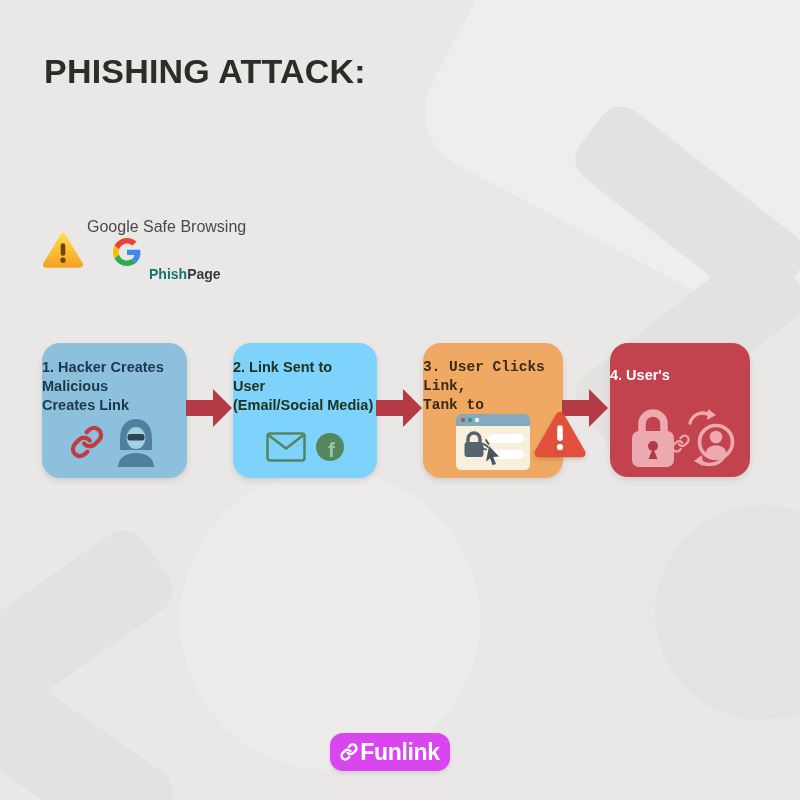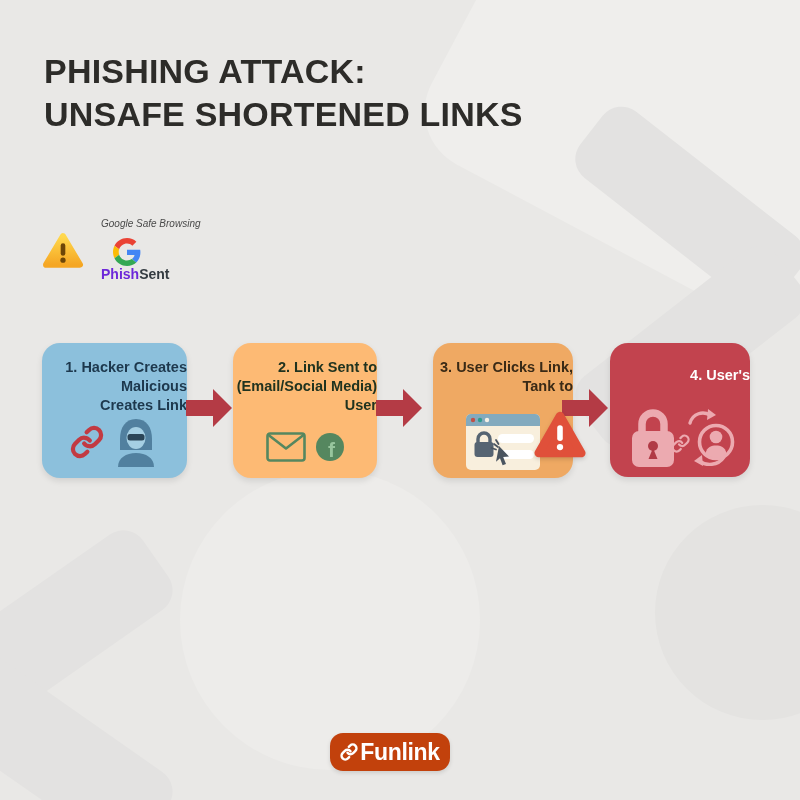--- a/index.html
+++ b/index.html
@@ -20,34 +20,34 @@
   .bgs-blob { left:655px; top:505px; width:215px; height:215px; background:#e4e3e1; border-radius:50%; }
 
   .layer { position:absolute; inset:0; z-index:1; }
 
   
   .title { position:absolute; left:44px; top:50px; font-size:34px; font-weight:700; color:#2d2c29; line-height:43px; letter-spacing:0.2px; }
   .title span { display:block; }
 
   
   .verify { position:absolute; left:40px; top:218px; width:180px; }
-  .google-label { position:absolute; left:61px; top:0; font-size:10px; color:#4a4a4a; white-space:nowrap;font-style:italic; }
+  .google-label { position:absolute; left:47px; top:0; font-size:16px; color:#4a4a4a; white-space:nowrap; }
   .warn-emoji { position:absolute; left:2px; top:14px; width:42px; height:38px; }
   .google-g { position:absolute; left:73px; top:20px; width:28px; height:28px; }
   .phishtank { position:absolute; left:61px; top:48px; font-size:14px; font-weight:700; white-space:nowrap; }
 
   
   .step-card {
     position:absolute; top:343px; height:135px; border-radius:18px;
-    text-align:right; font-weight:700; font-size:14.5px; line-height:19px;
+    text-align:left; font-weight:700; font-size:14.5px; line-height:19px;
     box-shadow:0 3px 6px rgba(0,0,0,0.10);
   }
   .card1 { left:42px;  width:145px; }
   .card2 { left:233px; width:144px; }
-  .card3 { left:433px; width:140px; }
+  .card3 { left:423px; width:140px;font-family:Liberation Mono, monospace; }
   .card4 { left:610px; width:140px; height:134px; }
   .card-text { margin-top:15px; }
   .card4 .card-text { margin-top:23px; }
   .card-text span { display:block; }
   .card-icons { position:absolute; left:0; right:0; display:flex; justify-content:center; align-items:center; gap:9px; }
   .card1 .card-icons { bottom:11px; }
   .card2 .card-icons { bottom:16px; }
   .card3 .card-icons { bottom:7px; }
   .card4 .card-icons { bottom:6px; }
 
@@ -78,21 +78,20 @@
   <div class="bgs bgs-bar bgs-r1"></div>
   <div class="bgs bgs-bar bgs-r2"></div>
   <div class="bgs bgs-bar bgs-bl1"></div>
   <div class="bgs bgs-bar bgs-bl2"></div>
   <div class="bgs bgs-blob"></div>
 
   <div class="layer">
 
     <h1 class="title">
       <span>PHISHING ATTACK:</span>
-      <span>UNSAFE SHORTENED LINKS</span>
     </h1>
 
     <div class="verify">
       <div class="google-label">Google Safe Browsing</div>
       <svg class="warn-emoji" viewBox="0 0 40 36">
         <defs>
           <linearGradient id="wg" x1="0" y1="0" x2="0" y2="1">
             <stop offset="0" stop-color="#ffd84d"></stop>
               <stop offset="1" stop-color="#f5a623"></stop>
           </linearGradient>
@@ -101,21 +100,21 @@
         <rect x="17.8" y="10.5" width="4.4" height="12" rx="2.2" fill="#6d4607"></rect>
         <circle cx="20" cy="26.8" r="2.5" fill="#6d4607"></circle>
       </svg>
       <svg class="google-g" viewBox="0 0 48 48">
         <path fill="#EA4335" d="M24 9.5c3.54 0 6.71 1.22 9.21 3.6l6.85-6.85C35.9 2.38 30.47 0 24 0 14.62 0 6.51 5.38 2.56 13.22l7.98 6.19C12.43 13.72 17.74 9.5 24 9.5z"></path>
         <path fill="#4285F4" d="M46.98 24.55c0-1.57-.15-3.09-.38-4.55H24v9.02h12.94c-.58 2.96-2.26 5.48-4.78 7.18l7.73 6c4.51-4.18 7.09-10.36 7.09-17.65z"></path>
         <path fill="#FBBC05" d="M10.53 28.59c-.48-1.45-.76-2.99-.76-4.59s.27-3.14.76-4.59l-7.98-6.19C.92 16.46 0 20.12 0 24c0 3.88.92 7.54 2.56 10.78l7.97-6.19z"></path>
         <path fill="#34A853" d="M24 48c6.48 0 11.93-2.13 15.89-5.81l-7.73-6c-2.15 1.45-4.92 2.3-8.16 2.3-6.26 0-11.57-4.22-13.47-9.91l-7.98 6.19C6.51 42.62 14.62 48 24 48z"></path>
       </svg>
       <div class="phishtank">
-        <span style="color: #6d28d9;">Phish</span><span style="color: rgb(52, 59, 65);">Sent</span>
+        <span style="color: #0f766e; margin-left: 48px;">Phish</span><span style="color: rgb(52, 59, 65);">Page</span>
       </div>
     </div>
 
     <div class="step-card card1" style="background-color: rgb(140, 192, 220); color: rgb(29, 56, 77);">
       <div class="card-text">
         <span>1. Hacker Creates</span>
         <span>Malicious</span>
         <span>Creates Link</span>
       </div>
       <div class="card-icons">
@@ -132,25 +131,25 @@
           <path d="M4 50 C4 41 12 36 22 36 C32 36 40 41 40 50 Z" fill="#51809f"></path>
         </svg>
       </div>
     </div>
 
     <div class="flow-arrow fa1">
       <div class="shaft" style="background-color: rgb(180, 59, 69);"></div>
       <div class="head" style="border-left-color: rgb(180, 59, 69);"></div>
     </div>
 
-    <div class="step-card card2" style="background-color: #fdba74; color: rgb(32, 51, 31);">
+    <div class="step-card card2" style="background-color: #7dd3fc; color: rgb(32, 51, 31);">
       <div class="card-text">
         <span>2. Link Sent to</span>
+        <span>User</span>
         <span>(Email/Social Media)</span>
-        <span>User</span>
       </div>
       <div class="card-icons">
         <svg width="40" height="30" viewBox="0 0 40 30">
           <rect x="1.5" y="1.5" width="37" height="27" rx="2.5" fill="none" stroke="#55875f" stroke-width="2.6"></rect>
           <path d="M2.5 3 L20 16.5 L37.5 3" fill="none" stroke="#55875f" stroke-width="2.6" stroke-linejoin="round"></path>
         </svg>
         <svg width="30" height="30" viewBox="0 0 30 30">
           <circle cx="15" cy="15" r="14" fill="#55875f"></circle>
           <text x="16.5" y="24.5" text-anchor="middle" font-size="21" font-weight="bold" fill="#97c59d" font-family="'Liberation Sans',sans-serif">f</text>
         </svg>
@@ -223,21 +222,21 @@
           <path d="M78 50 L70 56 L79 61 Z" fill="#ecaab0"></path>
           <g>
             <circle cx="92" cy="37" r="16.5" fill="none" stroke="#ecaab0" stroke-width="3.6"></circle>
             <circle cx="92" cy="32" r="6.3" fill="#ecaab0"></circle>
             <path d="M81.5 48.5 C83 41.5 87.5 40.5 92 40.5 C96.5 40.5 101 41.5 102.5 48.5 C99.5 51.5 95.5 52.8 92 52.8 C88.5 52.8 84.5 51.5 81.5 48.5 Z" fill="#ecaab0"></path>
           </g>
         </svg>
       </div>
     </div>
 
-    <div class="brand-pill" style="background-color: #c2410c;">
+    <div class="brand-pill" style="background-color: #d946ef;">
       <svg width="18" height="18" viewBox="0 0 24 24">
         <g fill="none" stroke="#ffffff" stroke-width="3.2" stroke-linecap="round">
           <path d="M10 13a5 5 0 0 0 7.54.54l3-3a5 5 0 0 0-7.07-7.07l-1.72 1.71"></path>
           <path d="M14 11a5 5 0 0 0-7.54-.54l-3 3a5 5 0 0 0 7.07 7.07l1.71-1.71"></path>
         </g>
       </svg>
       <span class="brand-text">Funlink</span>
     </div>
 
   </div>

